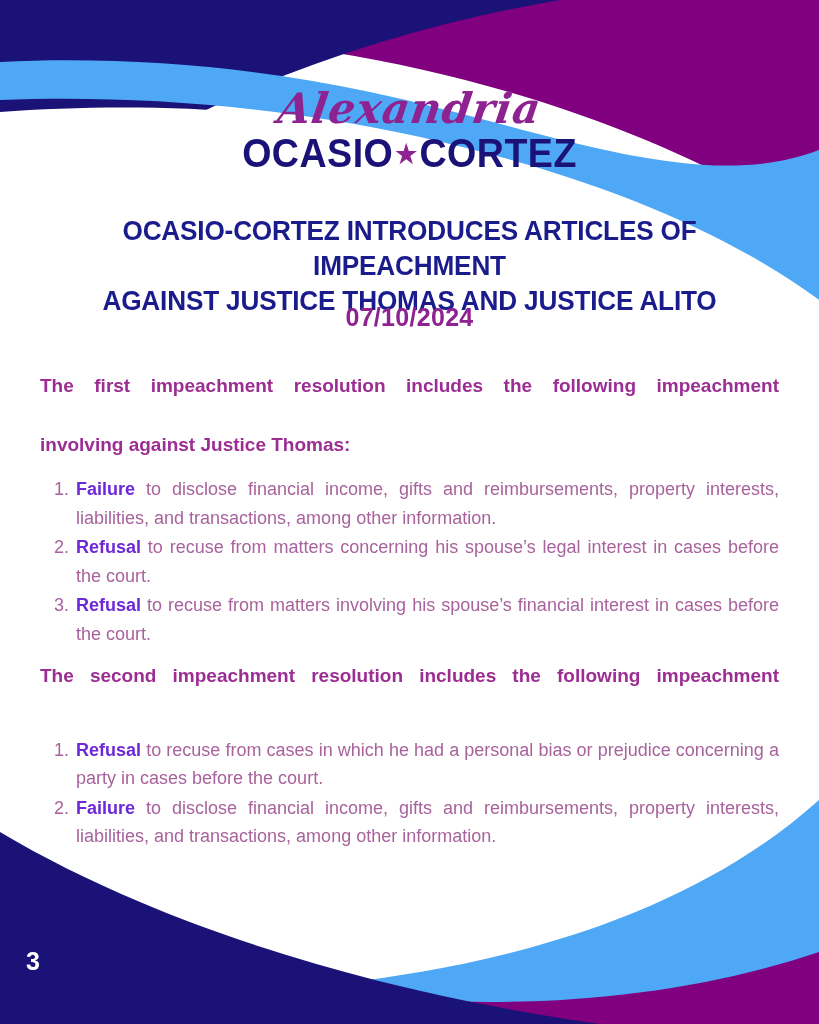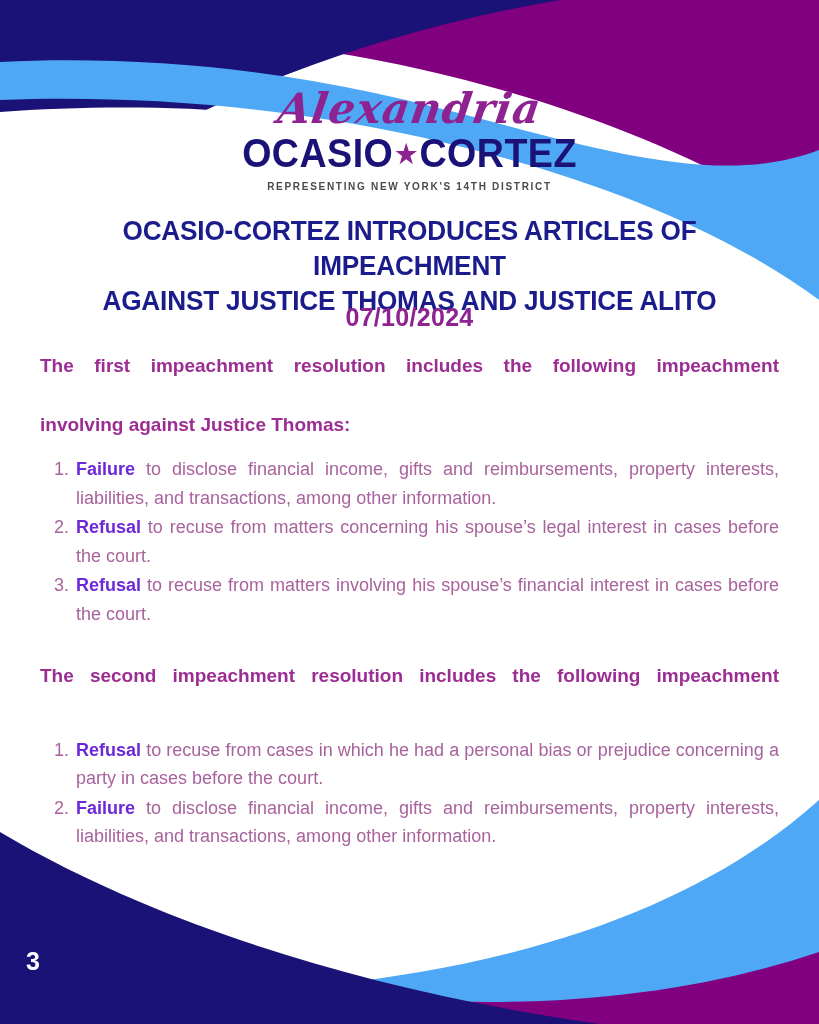--- a/index.html
+++ b/index.html
@@ -106,21 +106,21 @@
     letter-spacing: 0.3px;
     color: #8E2290;
   }
 
   
   .section {
     position: absolute;
     left: 40px;
     width: 739px;
   }
-  .section-1 { top: 351px; }
+  .section-1 { top: 371px; }
   .section-2 { top: 661px; }
 
   .section-heading {
     font-family: "Liberation Sans", sans-serif;
     font-weight: 700;
     font-size: 19px;
     line-height: 1.55;
     color: #9B2D93;
     text-align: justify;
     text-justify: inter-word;
@@ -215,21 +215,20 @@
     <path d="M0,1024 L600,1024
              C430,1000 270,957 140,902
              C88,880 42,857 0,832 Z" fill="#1B1277"></path>
   </svg>
 
   <div class="content">
 
     <div class="logo-block">
       <span class="logo-script">Alexandria</span>
       <span class="logo-name"><span>OCASIO</span><span class="logo-star">★</span><span>CORTEZ</span></span>
-      <span class="logo-tagline">REPRESENTING NEW YORK'S 14TH DISTRICT</span>
     </div>
 
     <div class="headline">
       <div>OCASIO-CORTEZ INTRODUCES ARTICLES OF IMPEACHMENT</div>
       <div>AGAINST JUSTICE THOMAS AND JUSTICE ALITO</div>
     </div>
 
     <div class="date-line">07/10/2024</div>
 
     <div class="section section-1">

